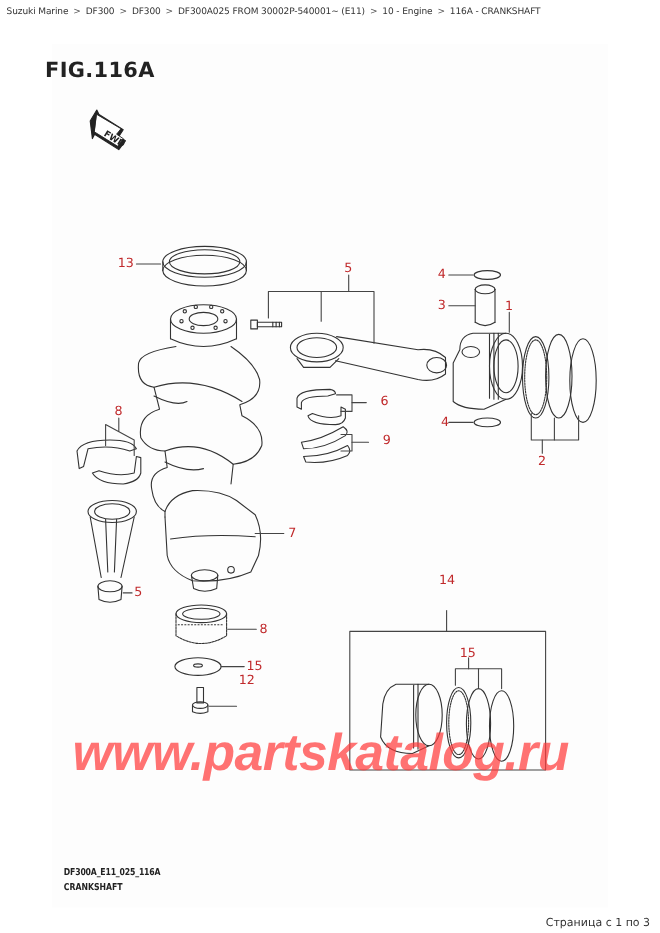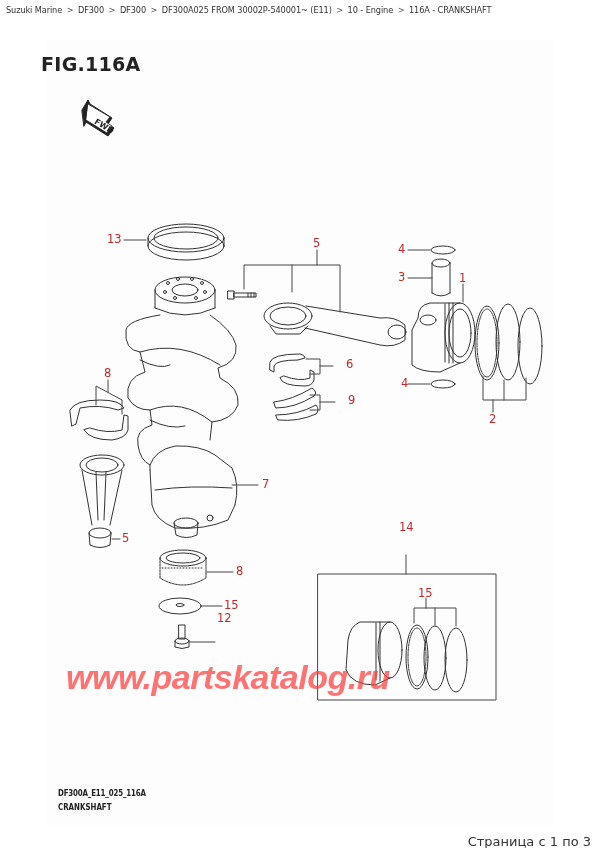--- a/index.html
+++ b/index.html
@@ -28,39 +28,39 @@
   .diagram { position: absolute; left: 0; top: 0; width: 600px; height: 848px; }
 
   .callout {
     position: absolute; font-family: "DejaVu Sans", sans-serif;
     font-size: 11.5px; color: #c0292b; line-height: 1;
   }
 
   .watermark {
     position: absolute; left: 66px; top: 660px;
     font-family: "Liberation Sans", sans-serif; font-weight: bold; font-style: italic;
-    font-size: 34px; color: rgba(255, 60, 60, 0.72); letter-spacing: -0.5px;
+    font-size: 47px; color: rgba(255, 60, 60, 0.72); letter-spacing: -0.5px;
     white-space: nowrap; line-height: 1;
   }
 
   .footer-code {
     position: absolute; left: 58px; top: 788px;
     font-family: "DejaVu Sans", sans-serif; font-weight: bold;
     font-size: 8.6px; color: #222; letter-spacing: -0.2px;
     transform: scaleX(0.82); transform-origin: left top;
   }
   .footer-name {
     position: absolute; left: 58px; top: 802px;
     font-family: "DejaVu Sans", sans-serif; font-weight: bold;
     font-size: 8.6px; color: #222;
     transform: scaleX(0.82); transform-origin: left top;
   }
   .pager {
     position: absolute; right: 9px; top: 834px;
-    font-family: "DejaVu Sans", sans-serif; font-size: 13px; color: #333;
+    font-family: "DejaVu Sans", sans-serif; font-size: 10px; color: #333;
   }
 </style>
 </head>
 <body>
 
 <nav class="breadcrumb">
   <span class="crumb">Suzuki Marine</span>
   <span class="sep">&gt;</span>
   <span class="crumb">DF300</span>
   <span class="sep">&gt;</span>

